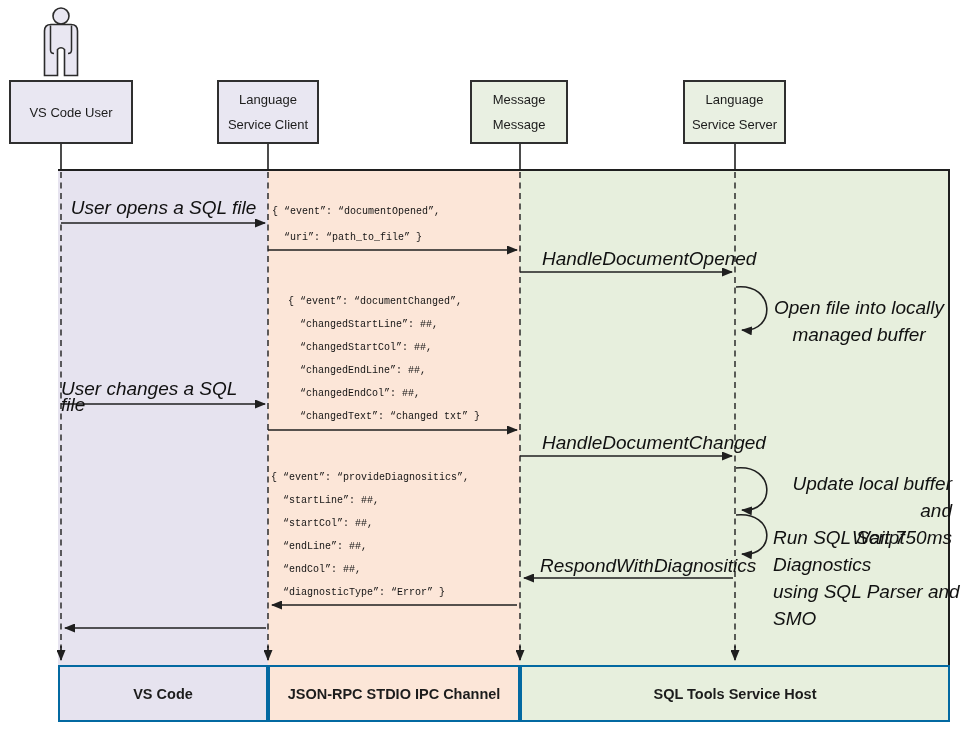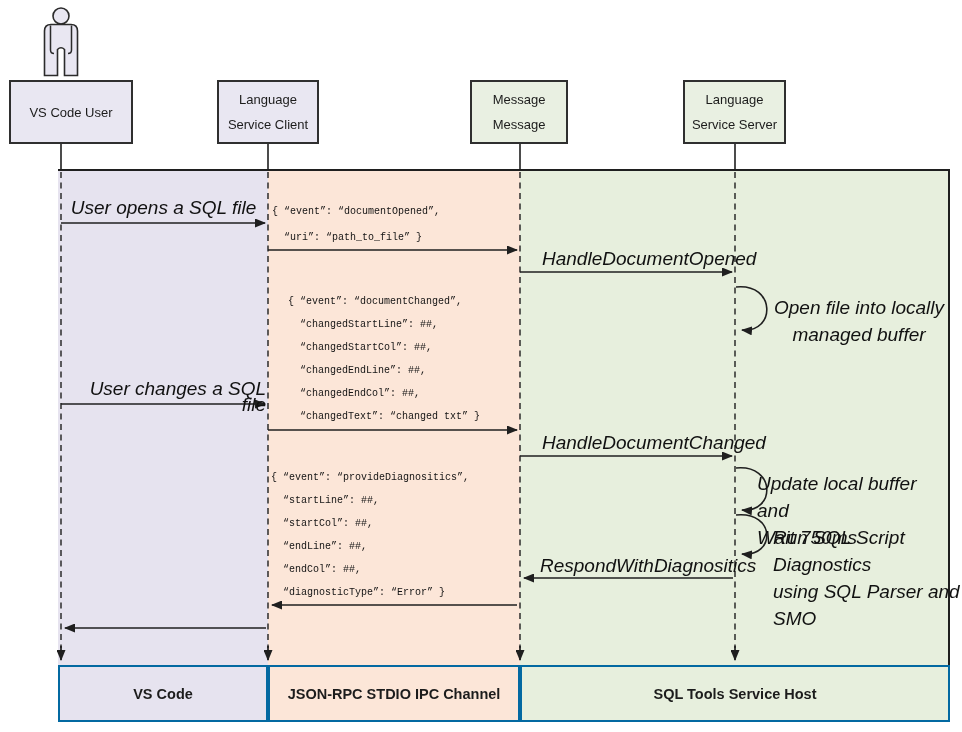--- a/index.html
+++ b/index.html
@@ -34,27 +34,27 @@
     display:flex; align-items:center; justify-content:center;
     font-weight:bold; font-size:14.5px;
   }
   #lane-vscode { left:58px;  width:210px; background:var(--user-lane,#e6e3ef); }
   #lane-ipc    { left:268px; width:252px; background:var(--ipc-lane,#fce6d8); }
   #lane-host   { left:520px; width:430px; background:var(--host-lane,#e7efdd);text-align:center; }
   
   .lbl { position:absolute; font-style:italic; font-size:19px; color:#111; line-height:16px; }
   .lbl .l2 { display:block; }
   #lbl-open    { left:61px; top:200px; width:205px; text-align:center; }
-  #lbl-change  { left:61px; top:381px; width:205px; text-align:right; }
+  #lbl-change  { left:61px; top:381px; width:205px; text-align:left; }
   #lbl-receive { left:61px; top:572px; width:205px; text-align:center; line-height:28px; }
   #lbl-h-opened  { left:542px; top:251px; }
   #lbl-h-changed { left:542px; top:435px; }
   #lbl-respond   { left:540px; top:558px; }
   #lbl-loop1 { left:774px; top:294px; line-height:27px;text-align:center; }
-  #lbl-loop2 { left:757px; top:470px; width:164px; text-align:left; line-height:27px; }
+  #lbl-loop2 { left:788px; top:470px; width:164px; text-align:right; line-height:27px; }
   #lbl-loop3 { left:773px; top:524px; line-height:27px; }
   
   .json {
     position:absolute; white-space:pre; margin:0;
     font-family:"Liberation Mono","DejaVu Sans Mono",monospace;
     font-size:10px; line-height:23px; color:#141414;
   }
   #json1 { left:272px; top:199px; line-height:26px; }
   #json2 { left:272px; top:290px;margin-left:16px; }
   #json3 { left:271px; top:466px; }

